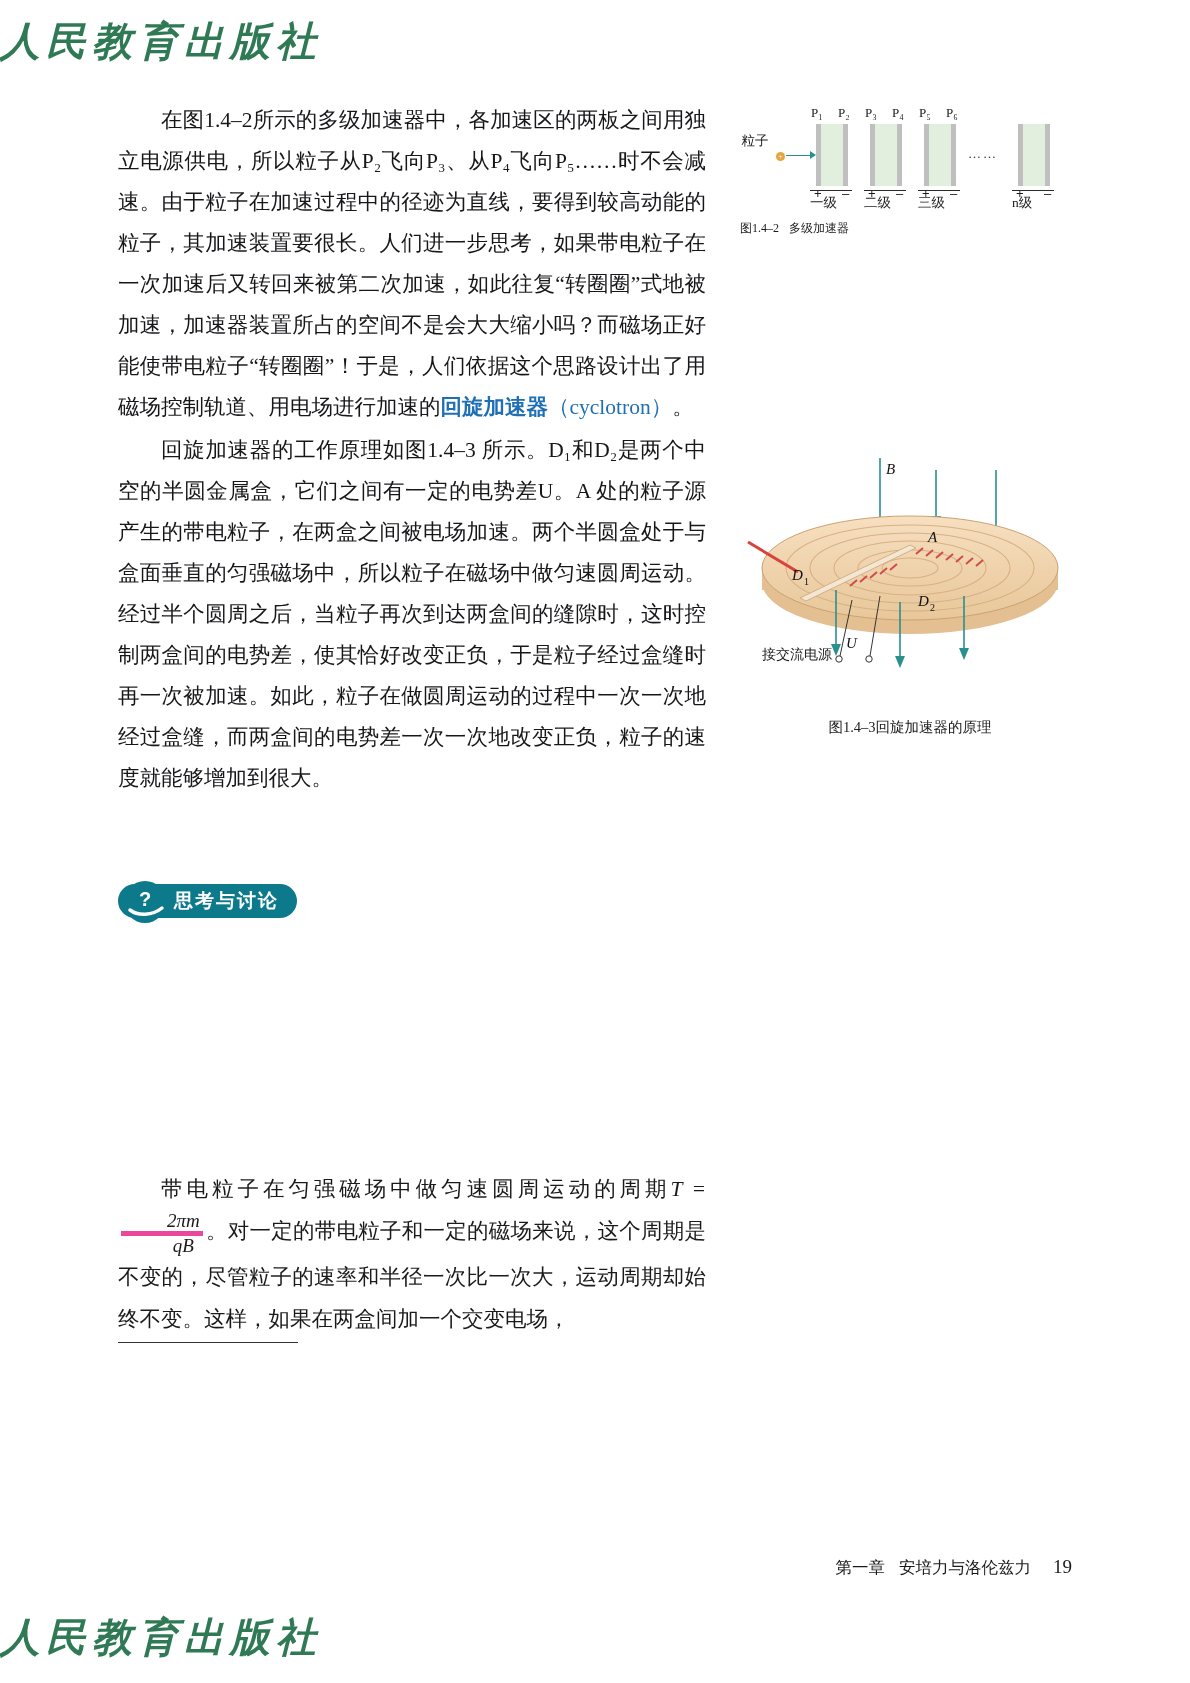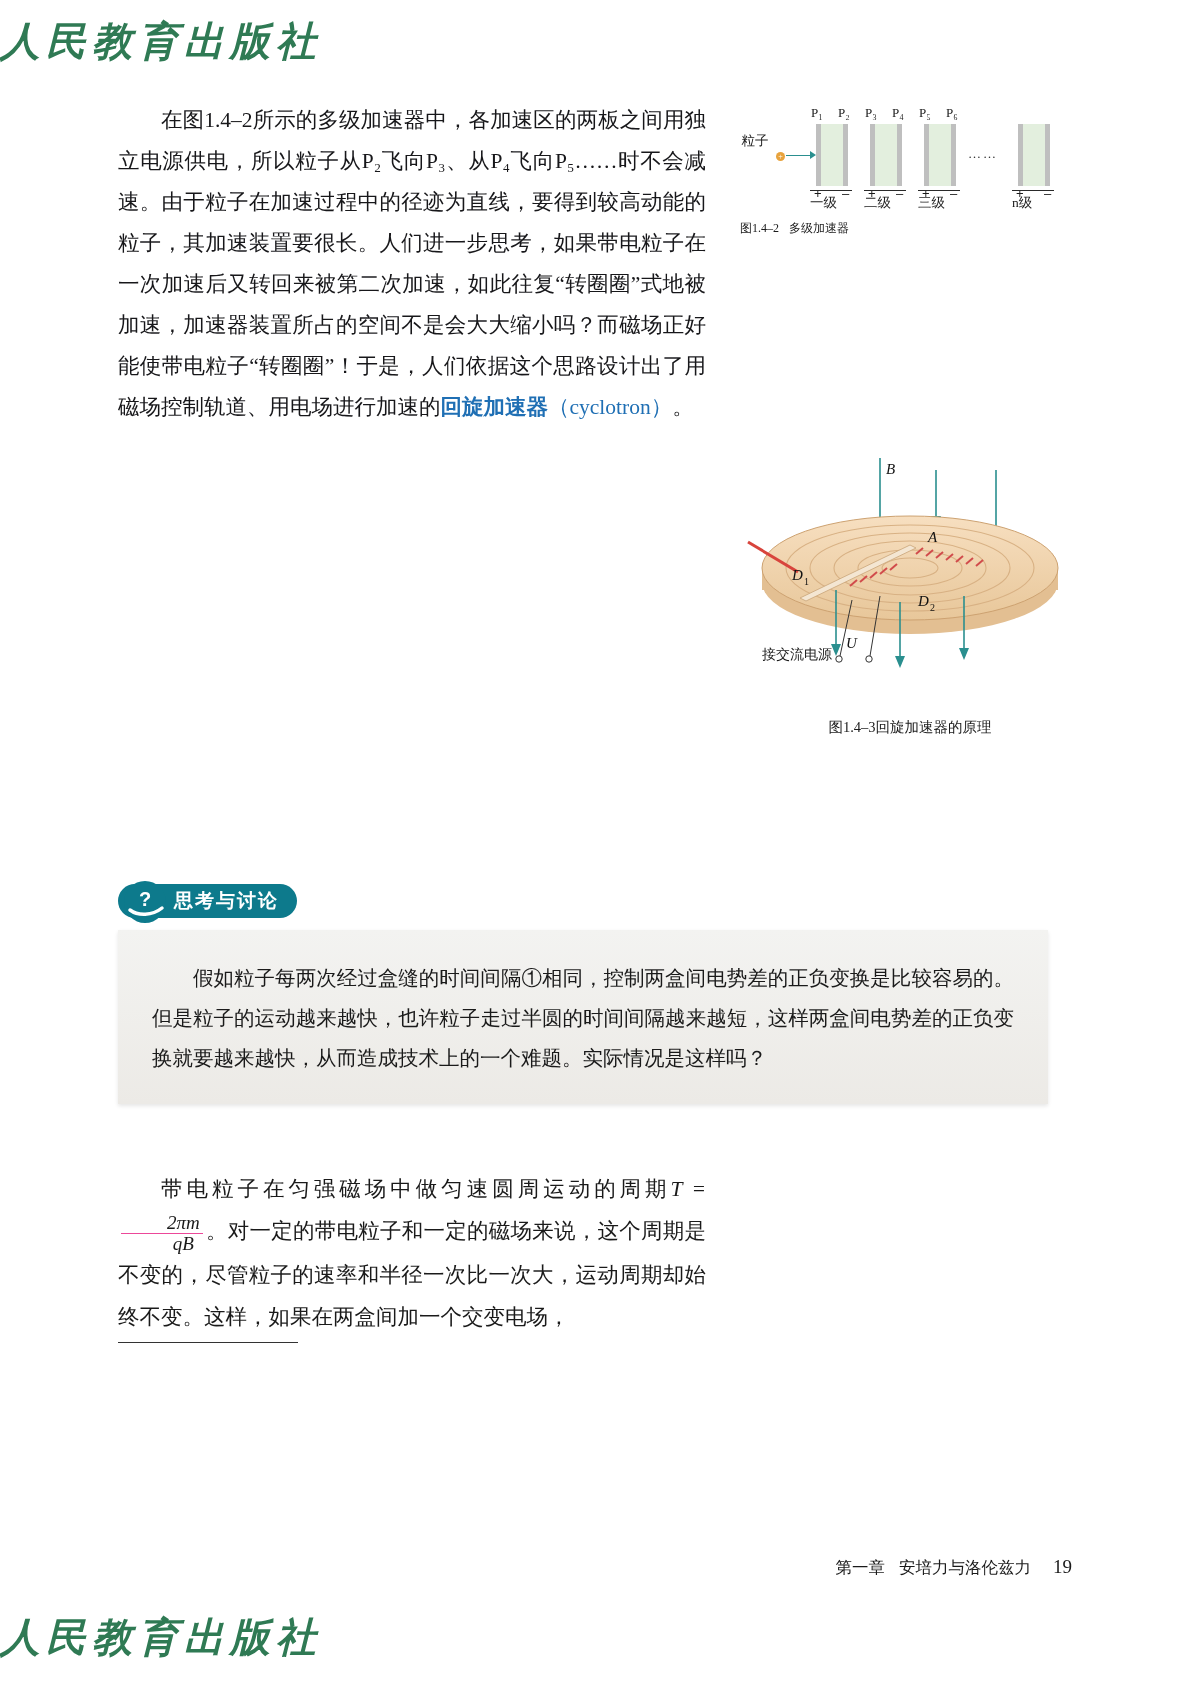--- a/index.html
+++ b/index.html
@@ -236,21 +236,21 @@
   .lower p { margin: 0; text-indent: 2em; }
   .frac {
     display: inline-block;
     vertical-align: middle;
     text-align: center;
     font-style: italic;
     font-size: 19px;
     line-height: 1.05;
     margin: 0 3px;
   }
-  .frac .num { display: block; border-bottom: 1px solid #ec4899; padding: 0 3px; }
+  .frac .num { display: block; border-bottom: 5px solid #ec4899; padding: 0 3px; }
   .frac .den { display: block; padding: 0 3px; }
   .formula { font-style: italic; }
 
   
   .fn-rule {
     position: absolute;
     left: 118px;
     top: 1342px;
     width: 180px;
     height: 1px;
@@ -282,20 +282,21 @@
 </style>
 </head>
 <body>
 
 <div class="page">
 
   <div class="logo logo-top">人民教育出版社</div>
 
   <div class="col-text">
     <p class="para"><span>在图1.4–2所示的多级加速器中，各加速区的两板之间用独立电源供电，所以粒子从P₂飞向P₃、从P₄飞向P₅……时不会减速。由于粒子在加速过程中的径迹为直线，要得到较高动能的粒子，其加速装置要很长。人们进一步思考，如果带电粒子在一次加速后又转回来被第二次加速，如此往复“转圈圈”式地被加速，加速器装置所占的空间不是会大大缩小吗？而磁场正好能使带电粒子“转圈圈”！于是，人们依据这个思路设计出了用磁场控制轨道、用电场进行加速的</span><span class="term">回旋加速器</span><span class="term-en">（cyclotron）</span><span>。</span></p>
+    <p class="para">回旋加速器的工作原理如图1.4–3 所示。D₁和D₂是两个中空的半圆金属盒，它们之间有一定的电势差U。A 处的粒子源产生的带电粒子，在两盒之间被电场加速。两个半圆盒处于与盒面垂直的匀强磁场中，所以粒子在磁场中做匀速圆周运动。经过半个圆周之后，当粒子再次到达两盒间的缝隙时，这时控制两盒间的电势差，使其恰好改变正负，于是粒子经过盒缝时再一次被加速。如此，粒子在做圆周运动的过程中一次一次地经过盒缝，而两盒间的电势差一次一次地改变正负，粒子的速度就能够增加到很大。</p>
   </div>
 
   <div class="fig2">
     <div class="fig2-box">
 
       <div class="src-label">粒子</div>
       <div class="plus-dot">+</div>
       <div class="arrow-line" style="left:46px; width:26px;"></div>
       <div class="arrow-head" style="left:70px;"></div>
 
@@ -431,23 +432,20 @@
 
   <div class="discuss-head">
     <div class="discuss-pill">思考与讨论</div>
     <svg class="discuss-icon" viewBox="0 0 46 44">
       <circle cx="23" cy="22" r="21" fill="#0d7a8c"></circle>
       <path d="M8 30 C16 36, 30 36, 40 28" stroke="#ffffff" stroke-width="3.5" fill="none" stroke-linecap="round"></path>
       <text x="23" y="26" text-anchor="middle" font-family="Liberation Sans, sans-serif" font-size="20" font-weight="bold" fill="#ffffff">?</text>
     </svg>
   </div>
 
-  <div class="discuss-body">
-    <p>假如粒子每两次经过盒缝的时间间隔①相同，控制两盒间电势差的正负变换是比较容易的。但是粒子的运动越来越快，也许粒子走过半圆的时间间隔越来越短，这样两盒间电势差的正负变换就要越来越快，从而造成技术上的一个难题。实际情况是这样吗？</p>
-  </div>
 
   <div class="lower">
     <p><span>带电粒子在匀强磁场中做匀速圆周运动的周期</span><span class="formula">T =</span><span class="frac"><span class="num">2πm</span><span class="den">qB</span></span><span>。对一定的带电粒子和一定的磁场来说，这个周期是不变的，尽管粒子的速率和半径一次比一次大，运动周期却始终不变。这样，如果在两盒间加一个交变电场，</span></p>
   </div>
 
   <div class="fn-rule"></div>
 
   <div class="footer">
     <span class="chapter">第一章</span><span class="secname">安培力与洛伦兹力</span><span class="pageno">19</span>
   </div>

